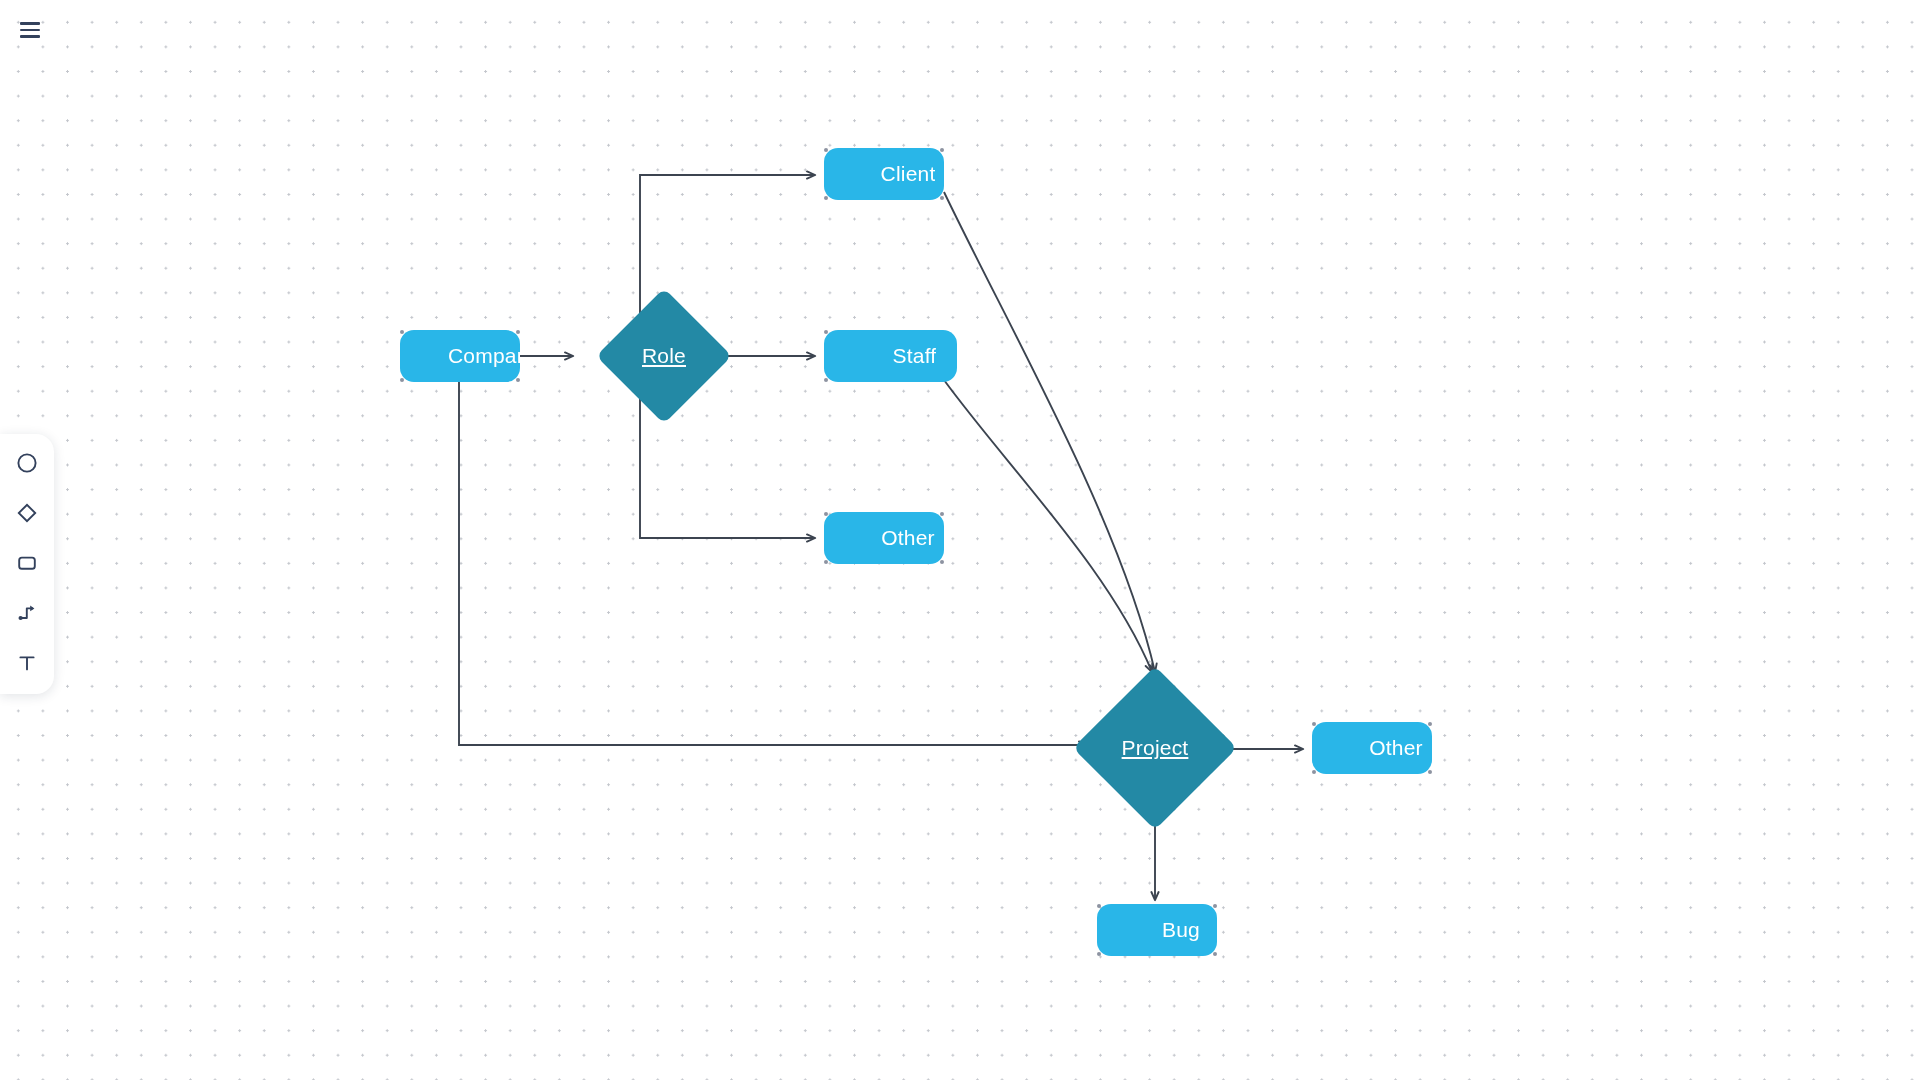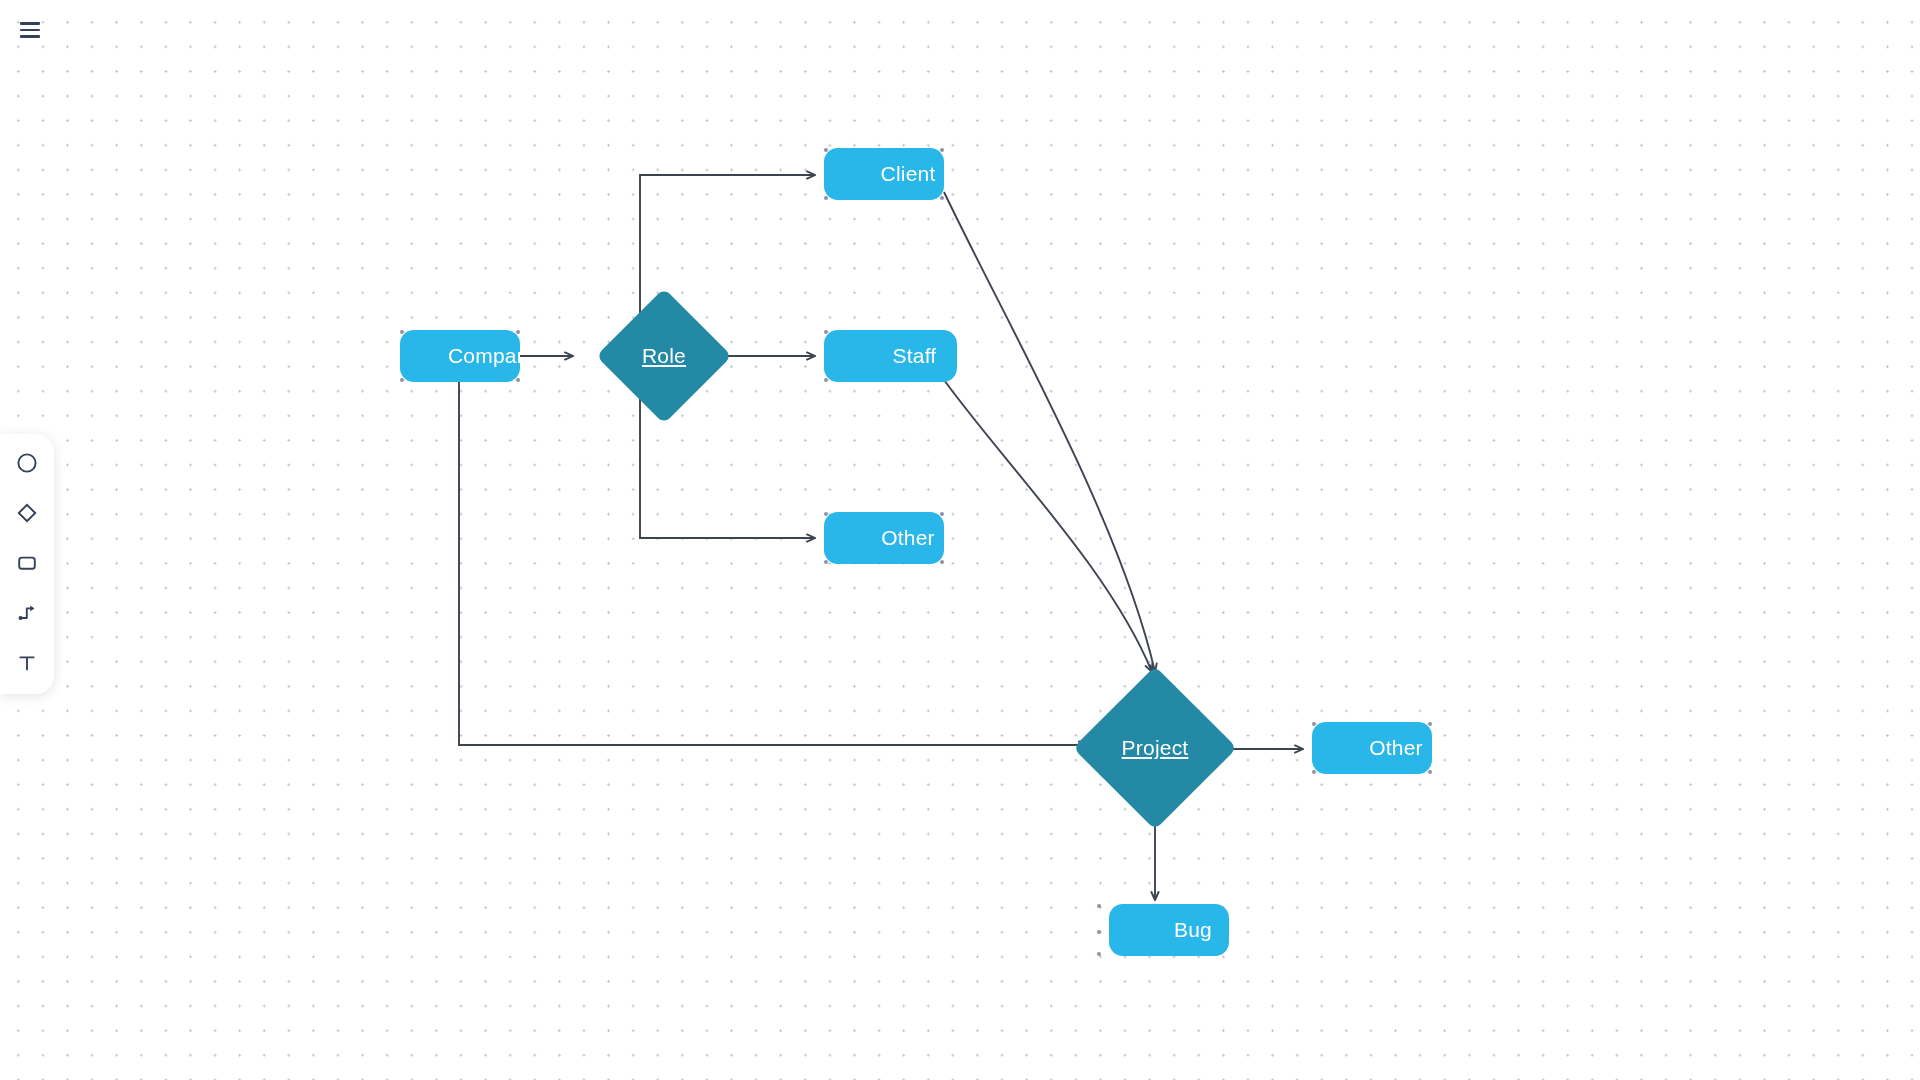--- a/index.html
+++ b/index.html
@@ -240,21 +240,21 @@
   <i style="left:0;top:0"></i>
     <i style="left:50%;top:0"></i>
     <i style="right:0;top:0"></i>
   <i style="left:0;top:50%"></i>
     <i style="right:0;top:50%"></i>
   <i style="left:0;bottom:0"></i>
     <i style="left:50%;bottom:0"></i>
     <i style="right:0;bottom:0"></i>
 </div>
 
-<div class="node rect" style="left:1097px;top:904px;width:120px;height:52px;margin-left:12px;">
+<div class="node rect" style="left:1097px;top:904px;width:120px;height:52px;">
   <span class="lbl">Bug</span>
 </div>
 <div class="handles" style="left:1097px;top:904px;width:120px;height:52px;">
   <i style="left:0;top:0"></i>
     <i style="left:50%;top:0"></i>
     <i style="right:0;top:0"></i>
   <i style="left:0;top:50%"></i>
     <i style="right:0;top:50%"></i>
   <i style="left:0;bottom:0"></i>
     <i style="left:50%;bottom:0"></i>

